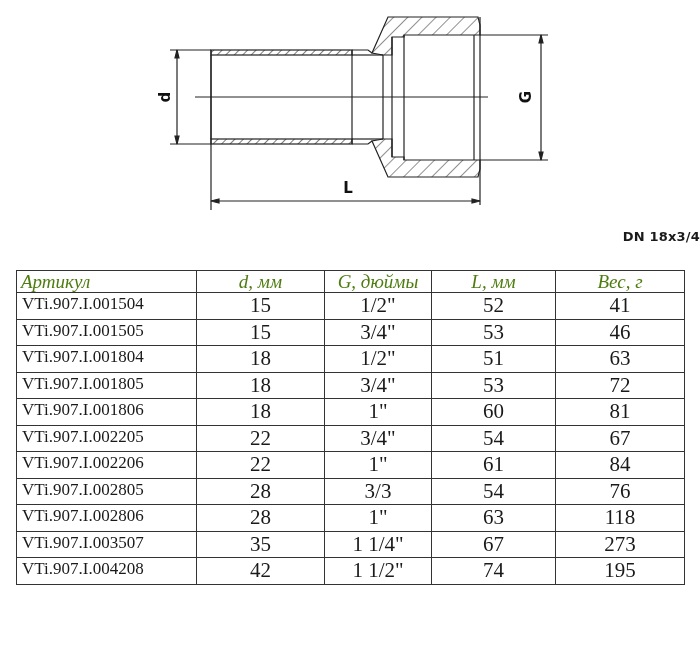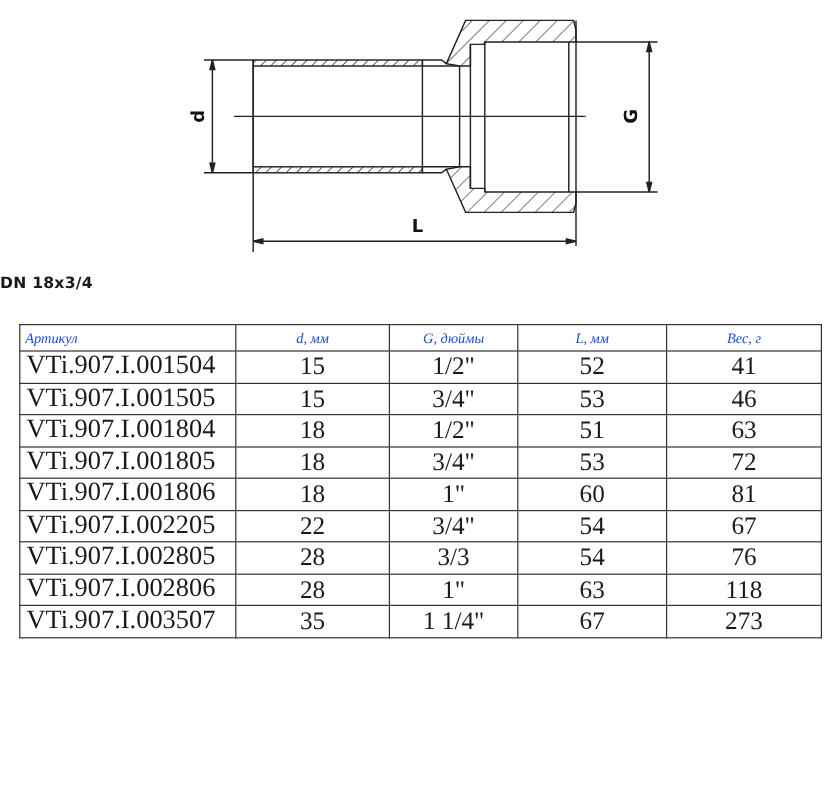--- a/index.html
+++ b/index.html
@@ -1,24 +1,24 @@
 <!DOCTYPE html>
 <html><head>
 <meta charset="utf-8">
 <style>
   html, body { margin: 0; padding: 0; background: #ffffff; }
   body { width: 700px; height: 665px; position: relative; overflow: hidden; font-family: "Liberation Serif", serif; color: #1a1a1a; }
   .drawing { position: absolute; left: 0; top: 0; width: 700px; height: 215px; }
-  .subtitle { position: absolute; left: 0; top: 229px; width: 700px; text-align: left; font-family: "DejaVu Sans", sans-serif; font-weight: bold; font-size: 13px; color: #1a1a1a; letter-spacing: 0.2px; }
+  .subtitle { position: absolute; left: 0; top: 229px; width: 700px; text-align: right; font-family: "DejaVu Sans", sans-serif; font-weight: bold; font-size: 13px; color: #1a1a1a; letter-spacing: 0.2px; }
   table.spec { position: absolute; left: 16px; top: 270px; border-collapse: collapse; width: 668px; table-layout: fixed; }
   table.spec td, table.spec th { border: 1.5px solid #333; padding: 0; height: 25.5px; line-height: 25px; }
-  table.spec th { font-style: italic; font-weight: normal; color: #1d4ed8; font-size: 12px; text-align: center; height: 21px; line-height: 20px; }
+  table.spec th { font-style: italic; font-weight: normal; color: #4d7c0f; font-size: 19px; text-align: center; height: 21px; line-height: 20px; }
   table.spec th.first { text-align: left; padding-left: 4px; }
   table.spec td { font-size: 21px; text-align: center; color: #1a1a1a; }
-  table.spec td.sku { font-size: 22px; text-align: left; padding-left: 5px; line-height: 22px; vertical-align: top; }
+  table.spec td.sku { font-size: 17px; text-align: left; padding-left: 5px; line-height: 22px; vertical-align: top; }
 </style>
 </head>
 <body>
 
 <svg class="drawing" viewBox="0 0 700 215" xmlns="http://www.w3.org/2000/svg">
   <defs>
     <pattern id="hatchFine" patternUnits="userSpaceOnUse" width="6" height="6" patternTransform="rotate(45)">
       <line x1="0" y1="0" x2="0" y2="6" stroke="#333" stroke-width="1.3"></line>
     </pattern>
     <pattern id="hatchWide" patternUnits="userSpaceOnUse" width="10" height="10" patternTransform="rotate(45)">
@@ -131,34 +131,48 @@
       <td>81</td>
     </tr>
     <tr>
       <td class="sku">VTi.907.I.002205</td>
       <td>22</td>
       <td>3/4"</td>
       <td>54</td>
       <td>67</td>
     </tr>
     <tr>
+      <td class="sku">VTi.907.I.002206</td>
+      <td>22</td>
+      <td>1"</td>
+      <td>61</td>
+      <td>84</td>
+    </tr>
+    <tr>
       <td class="sku">VTi.907.I.002805</td>
       <td>28</td>
       <td>3/3</td>
       <td>54</td>
       <td>76</td>
     </tr>
     <tr>
       <td class="sku">VTi.907.I.002806</td>
       <td>28</td>
       <td>1"</td>
       <td>63</td>
       <td>118</td>
     </tr>
     <tr>
       <td class="sku">VTi.907.I.003507</td>
       <td>35</td>
       <td>1 1/4"</td>
       <td>67</td>
       <td>273</td>
     </tr>
+    <tr>
+      <td class="sku">VTi.907.I.004208</td>
+      <td>42</td>
+      <td>1 1/2"</td>
+      <td>74</td>
+      <td>195</td>
+    </tr>
   </tbody>
 </table>
 
 </body></html>

